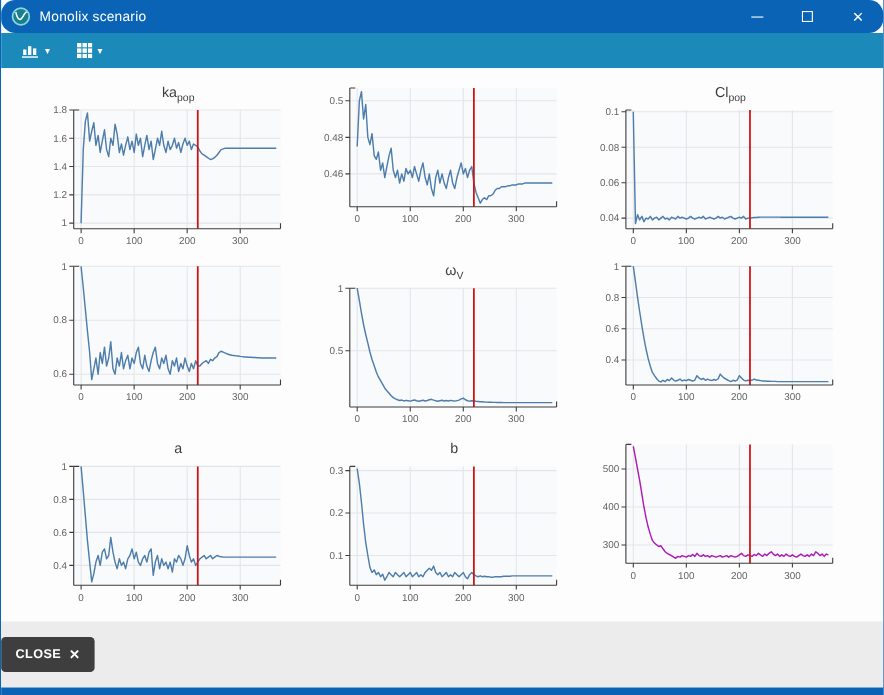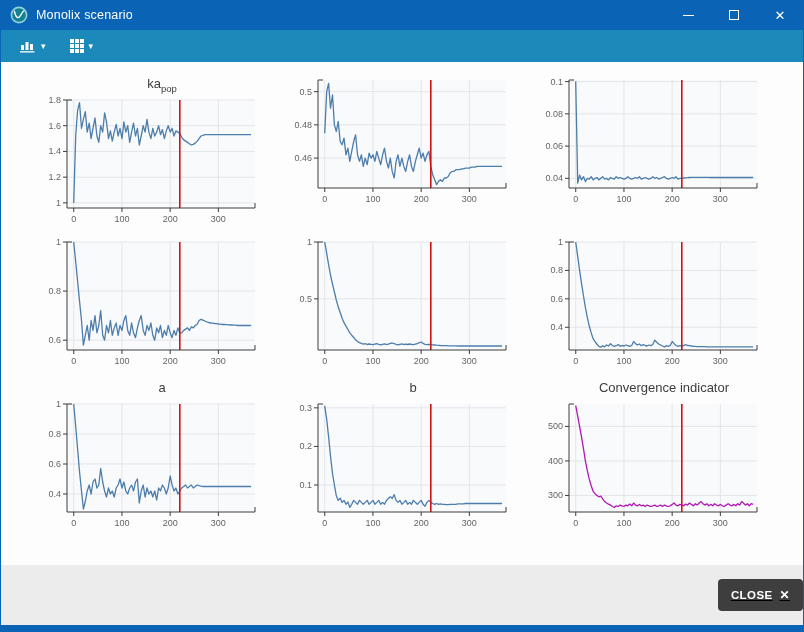--- a/index.html
+++ b/index.html
@@ -7,21 +7,21 @@
   .window{
     width:804px;height:632px;
     display:flex;flex-direction:column;
     font-family:"Liberation Sans", sans-serif;
     border-left:1px solid #0a63b5;border-right:1px solid #0a63b5;
     background:#fdfdfd;overflow:hidden;
   }
   
   .titlebar{
     height:30px;flex:0 0 30px;background:#0a63b5;color:#fff;
-    display:flex;align-items:center;padding-left:9px;
+    display:flex;align-items:center;padding-left:9px;border-radius:13px;
   }
   .logo{width:18px;height:18px;margin-right:8px;flex:0 0 18px;}
   .titlebar-text{font-size:12.5px;letter-spacing:.2px;}
   .titlebar-spacer{flex:1;}
   .win-btn{
     width:46px;height:30px;display:flex;align-items:center;justify-content:center;
     cursor:default;color:#fff;font-size:13px;
   }
   .min-glyph{width:11px;height:1px;background:#fff;display:block;}
   .max-glyph{width:10px;height:10px;border:1px solid #fff;display:block;}
@@ -43,21 +43,21 @@
   .chart-panel{width:224px;}
   .chart-title{
     text-align:center;font-size:13px;color:#3d3d3d;height:20px;line-height:20px;
     padding-left:26px;white-space:nowrap;
   }
   .chart-title sub{font-size:9.5px;}
   .chart-svg{display:block;}
   
   .footer{
     flex:0 0 60px;background:#ececec;
-    display:flex;align-items:center;justify-content:flex-end;text-decoration:underline;
+    display:flex;align-items:center;justify-content:flex-start;
   }
   .close-btn{
     background:#3e3e3e;color:#fff;border:none;border-radius:4px;
     font-family:"Liberation Sans", sans-serif;font-weight:bold;font-size:11.5px;
     letter-spacing:.4px;padding:9px 13px;display:flex;align-items:center;gap:7px;
     cursor:default;
   }
   .close-btn .x{font-size:12px;font-weight:bold;}
   .bottom-strip{flex:0 0 7px;background:#0a63b5;}
 </style>
@@ -178,20 +178,21 @@
           <text x="36.748717948717946" y="128" text-anchor="middle" font-size="9px" fill="#646464" font-family="Liberation Sans, sans-serif">0</text>
           <line x1="84.95384615384614" x2="84.95384615384614" y1="114" y2="118" stroke="#3c3c3c" stroke-width="1"></line>
           <text x="84.95384615384614" y="128" text-anchor="middle" font-size="9px" fill="#646464" font-family="Liberation Sans, sans-serif">100</text>
           <line x1="133.15897435897438" x2="133.15897435897438" y1="114" y2="118" stroke="#3c3c3c" stroke-width="1"></line>
           <text x="133.15897435897438" y="128" text-anchor="middle" font-size="9px" fill="#646464" font-family="Liberation Sans, sans-serif">200</text>
           <line x1="181.36410256410255" x2="181.36410256410255" y1="114" y2="118" stroke="#3c3c3c" stroke-width="1"></line>
           <text x="181.36410256410255" y="128" text-anchor="middle" font-size="9px" fill="#646464" font-family="Liberation Sans, sans-serif">300</text>
         </svg>
       </div>
       <div class="chart-panel">
+        <div class="chart-title"><span>Cl</span><sub>pop</sub></div>
         <svg width="224" height="136" class="chart-svg">
           <rect x="30" y="6" width="188" height="108" fill="#f9fafc"></rect>
           <line x1="30" x2="218" y1="104.32835820895524" y2="104.32835820895524" stroke="#e4e5e9" stroke-width="1"></line>
           <line x1="30" x2="218" y1="72.08955223880598" y2="72.08955223880598" stroke="#e4e5e9" stroke-width="1"></line>
           <line x1="30" x2="218" y1="39.85074626865673" y2="39.85074626865673" stroke="#e4e5e9" stroke-width="1"></line>
           <line x1="30" x2="218" y1="7.611940298507464" y2="7.611940298507464" stroke="#e4e5e9" stroke-width="1"></line>
           <line x1="36.748717948717946" x2="36.748717948717946" y1="6" y2="114" stroke="#e4e5e9" stroke-width="1"></line>
           <line x1="84.95384615384614" x2="84.95384615384614" y1="6" y2="114" stroke="#e4e5e9" stroke-width="1"></line>
           <line x1="133.15897435897438" x2="133.15897435897438" y1="6" y2="114" stroke="#e4e5e9" stroke-width="1"></line>
           <line x1="181.36410256410255" x2="181.36410256410255" y1="6" y2="114" stroke="#e4e5e9" stroke-width="1"></line>
@@ -245,20 +246,21 @@
           <text x="36.748717948717946" y="128" text-anchor="middle" font-size="9px" fill="#646464" font-family="Liberation Sans, sans-serif">0</text>
           <line x1="84.95384615384614" x2="84.95384615384614" y1="114" y2="118" stroke="#3c3c3c" stroke-width="1"></line>
           <text x="84.95384615384614" y="128" text-anchor="middle" font-size="9px" fill="#646464" font-family="Liberation Sans, sans-serif">100</text>
           <line x1="133.15897435897438" x2="133.15897435897438" y1="114" y2="118" stroke="#3c3c3c" stroke-width="1"></line>
           <text x="133.15897435897438" y="128" text-anchor="middle" font-size="9px" fill="#646464" font-family="Liberation Sans, sans-serif">200</text>
           <line x1="181.36410256410255" x2="181.36410256410255" y1="114" y2="118" stroke="#3c3c3c" stroke-width="1"></line>
           <text x="181.36410256410255" y="128" text-anchor="middle" font-size="9px" fill="#646464" font-family="Liberation Sans, sans-serif">300</text>
         </svg>
       </div>
       <div class="chart-panel">
+        <div class="chart-title"><span>ω</span><sub>V</sub></div>
         <svg width="224" height="136" class="chart-svg">
           <rect x="30" y="6" width="188" height="108" fill="#f9fafc"></rect>
           <line x1="30" x2="218" y1="62.8421052631579" y2="62.8421052631579" stroke="#e4e5e9" stroke-width="1"></line>
           <line x1="30" x2="218" y1="6" y2="6" stroke="#e4e5e9" stroke-width="1"></line>
           <line x1="36.748717948717946" x2="36.748717948717946" y1="6" y2="114" stroke="#e4e5e9" stroke-width="1"></line>
           <line x1="84.95384615384614" x2="84.95384615384614" y1="6" y2="114" stroke="#e4e5e9" stroke-width="1"></line>
           <line x1="133.15897435897438" x2="133.15897435897438" y1="6" y2="114" stroke="#e4e5e9" stroke-width="1"></line>
           <line x1="181.36410256410255" x2="181.36410256410255" y1="6" y2="114" stroke="#e4e5e9" stroke-width="1"></line>
           <polyline points="36.7,6.0 38.7,17.4 40.6,28.7 42.5,39.0 44.5,48.1 46.4,56.0 48.3,64.0 50.2,70.8 52.2,76.5 54.1,82.2 56.0,86.7 58.0,90.1 59.9,93.5 61.8,96.9 63.7,99.2 65.7,101.5 67.6,103.8 69.5,105.5 71.5,106.6 73.4,107.4 75.3,108.1 77.2,107.7 79.2,108.5 81.1,108.0 83.0,108.3 85.0,108.7 86.9,108.1 88.8,107.6 90.7,108.3 92.7,108.8 94.6,108.3 96.5,107.9 98.5,108.5 100.4,108.1 102.3,107.4 104.2,107.0 106.2,107.7 108.1,108.3 110.0,108.8 111.9,108.3 113.9,107.9 115.8,108.5 117.7,108.1 119.7,108.5 121.6,108.0 123.5,108.3 125.4,108.7 127.4,108.2 129.3,107.7 131.2,106.6 133.2,106.0 135.1,107.4 137.0,108.3 138.9,108.7 140.9,108.3 142.8,108.5 144.7,108.8 146.7,109.0 148.6,109.2 150.5,109.3 152.4,109.5 154.4,109.6 156.3,109.7 158.2,109.7 160.2,109.8 162.1,109.8 164.0,109.9 165.9,109.9 167.9,109.9 169.8,110.0 171.7,110.0 173.7,110.0 175.6,110.0 177.5,110.0 179.4,110.0 181.4,110.0 183.3,110.0 185.2,110.0 187.1,110.0 189.1,110.0 191.0,110.0 192.9,110.0 194.9,110.0 196.8,110.0 198.7,110.0 200.6,110.0 202.6,110.0 204.5,110.0 206.4,110.0 208.4,110.0 210.3,110.0 212.2,110.0 214.1,110.0" fill="none" stroke="#4d7dab" stroke-width="1.3" stroke-linejoin="round"></polyline>
           <line x1="142.8" x2="142.8" y1="6" y2="114" stroke="#d01212" stroke-width="1.6"></line>
@@ -378,21 +380,20 @@
           <text x="36.748717948717946" y="128" text-anchor="middle" font-size="9px" fill="#646464" font-family="Liberation Sans, sans-serif">0</text>
           <line x1="84.95384615384614" x2="84.95384615384614" y1="114" y2="118" stroke="#3c3c3c" stroke-width="1"></line>
           <text x="84.95384615384614" y="128" text-anchor="middle" font-size="9px" fill="#646464" font-family="Liberation Sans, sans-serif">100</text>
           <line x1="133.15897435897438" x2="133.15897435897438" y1="114" y2="118" stroke="#3c3c3c" stroke-width="1"></line>
           <text x="133.15897435897438" y="128" text-anchor="middle" font-size="9px" fill="#646464" font-family="Liberation Sans, sans-serif">200</text>
           <line x1="181.36410256410255" x2="181.36410256410255" y1="114" y2="118" stroke="#3c3c3c" stroke-width="1"></line>
           <text x="181.36410256410255" y="128" text-anchor="middle" font-size="9px" fill="#646464" font-family="Liberation Sans, sans-serif">300</text>
         </svg>
       </div>
       <div class="chart-panel">
-        <div class="chart-title"><span>Convergence indicator</span></div>
         <svg width="224" height="136" class="chart-svg">
           <rect x="30" y="6" width="188" height="108" fill="#f9fafc"></rect>
           <line x1="30" x2="218" y1="97.43769968051119" y2="97.43769968051119" stroke="#e4e5e9" stroke-width="1"></line>
           <line x1="30" x2="218" y1="62.932907348242814" y2="62.932907348242814" stroke="#e4e5e9" stroke-width="1"></line>
           <line x1="30" x2="218" y1="28.42811501597444" y2="28.42811501597444" stroke="#e4e5e9" stroke-width="1"></line>
           <line x1="36.748717948717946" x2="36.748717948717946" y1="6" y2="114" stroke="#e4e5e9" stroke-width="1"></line>
           <line x1="84.95384615384614" x2="84.95384615384614" y1="6" y2="114" stroke="#e4e5e9" stroke-width="1"></line>
           <line x1="133.15897435897438" x2="133.15897435897438" y1="6" y2="114" stroke="#e4e5e9" stroke-width="1"></line>
           <line x1="181.36410256410255" x2="181.36410256410255" y1="6" y2="114" stroke="#e4e5e9" stroke-width="1"></line>
           <polyline points="36.7,7.7 38.7,18.1 40.6,28.4 42.5,38.8 44.5,50.9 46.4,62.9 48.3,72.6 50.2,80.9 52.2,87.8 54.1,93.3 56.0,95.7 58.0,97.4 59.9,98.8 61.8,98.1 63.7,100.9 65.7,103.6 67.6,105.0 69.5,106.1 71.5,107.1 73.4,108.5 75.3,109.5 77.2,107.8 79.2,108.5 81.1,107.1 83.0,107.8 85.0,108.5 86.9,107.1 88.8,107.8 90.7,106.1 92.7,107.8 94.6,105.0 96.5,107.1 98.5,107.8 100.4,106.4 102.3,107.8 104.2,107.1 106.2,108.5 108.1,107.1 110.0,107.8 111.9,108.5 113.9,107.8 115.8,107.1 117.7,108.5 119.7,107.8 121.6,107.1 123.5,108.5 125.4,107.1 127.4,107.8 129.3,108.5 131.2,107.8 133.2,106.4 135.1,105.0 137.0,107.1 138.9,107.8 140.9,106.4 142.8,107.1 144.7,107.8 146.7,106.1 148.6,107.1 150.5,105.0 152.4,106.4 154.4,107.8 156.3,105.7 158.2,107.1 160.2,105.0 162.1,103.6 164.0,105.7 165.9,107.1 167.9,105.7 169.8,107.8 171.7,106.4 173.7,107.8 175.6,105.7 177.5,107.1 179.4,107.8 181.4,106.4 183.3,107.8 185.2,108.5 187.1,107.1 189.1,105.7 191.0,107.1 192.9,107.8 194.9,106.4 196.8,107.8 198.7,105.7 200.6,107.1 202.6,103.6 204.5,105.0 206.4,107.1 208.4,105.7 210.3,107.8 212.2,105.7 214.1,106.4" fill="none" stroke="#ae18b5" stroke-width="1.3" stroke-linejoin="round"></polyline>

